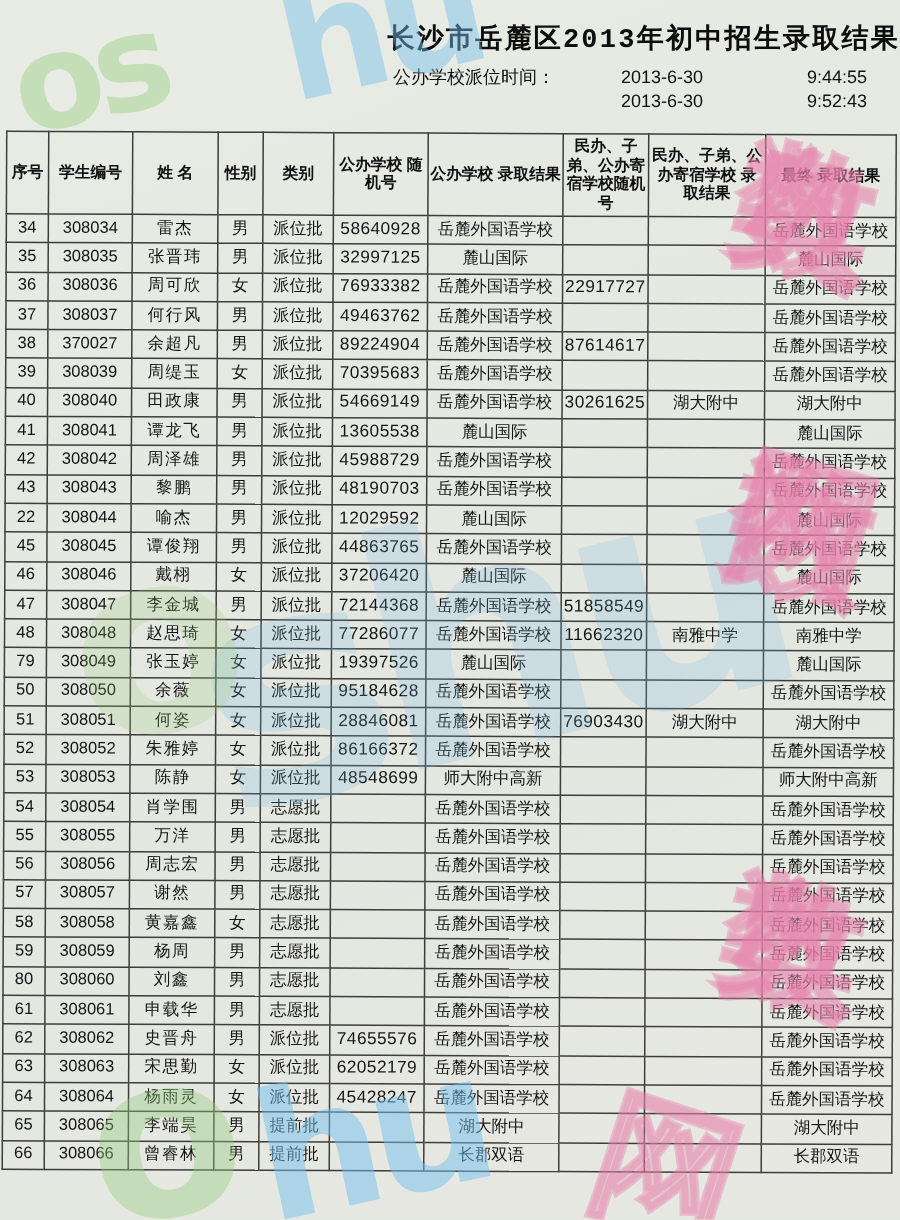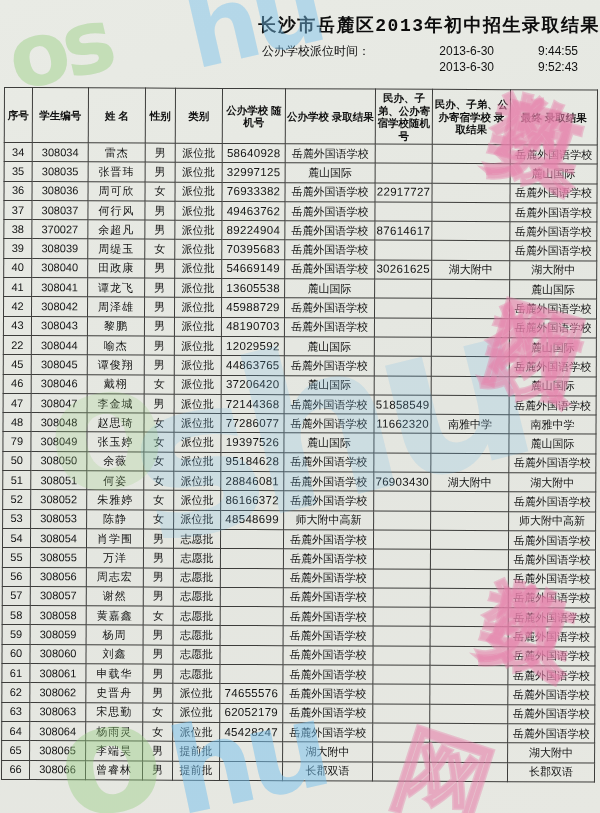--- a/index.html
+++ b/index.html
@@ -14,21 +14,21 @@
   
   .doc-title{
     position:absolute;top:13px;left:0;width:100%;
     text-align:right;font-size:18px;font-weight:bold;letter-spacing:1.5px;color:#0d0d0d;font-family:Liberation Mono, monospace;
   }
   .meta-left{position:absolute;left:9px;top:53px;font-size:11.5px;line-height:15px;color:#111;}
   .meta-left .ml-label{display:inline-block;min-width:57px;}
   .meta-right{position:absolute;right:4px;top:43px;font-size:12px;line-height:16px;color:#111;}
   .mr-line{display:flex;justify-content:flex-end;align-items:baseline;gap:44px;}
   .mr-label{text-align:right;}
-  .mr-date{width:80px;text-align:right;}
+  .mr-date{width:80px;text-align:left;}
   .mr-time{width:58px;}
 
   
   .table-wrap{position:absolute;left:4px;top:88px;width:593px;transform:rotate(0.25deg);transform-origin:40% 0;}
   table{border-collapse:collapse;table-layout:fixed;width:593px;background:transparent;}
   th,td{border:1px solid #3d3d3b;overflow:hidden;}
   th{
     font-size:10.5px;font-weight:bold;line-height:12.5px;
     padding:2px 1px;height:41px;text-align:center;color:#101010;vertical-align:middle;
   }
@@ -415,21 +415,21 @@
             <td class="cell-name">杨周</td>
             <td class="cell-gender">男</td>
             <td class="cell-category">志愿批</td>
             <td class="cell-public-random"></td>
             <td class="cell-public-result">岳麓外国语学校</td>
             <td class="cell-private-random"></td>
             <td class="cell-private-result"></td>
             <td class="cell-final-result">岳麓外国语学校</td>
           </tr>
           <tr>
-            <td class="cell-index">60</td>
+            <td class="cell-index">80</td>
             <td class="cell-student-id">308060</td>
             <td class="cell-name">刘鑫</td>
             <td class="cell-gender">男</td>
             <td class="cell-category">志愿批</td>
             <td class="cell-public-random"></td>
             <td class="cell-public-result">岳麓外国语学校</td>
             <td class="cell-private-random"></td>
             <td class="cell-private-result"></td>
             <td class="cell-final-result">岳麓外国语学校</td>
           </tr>

